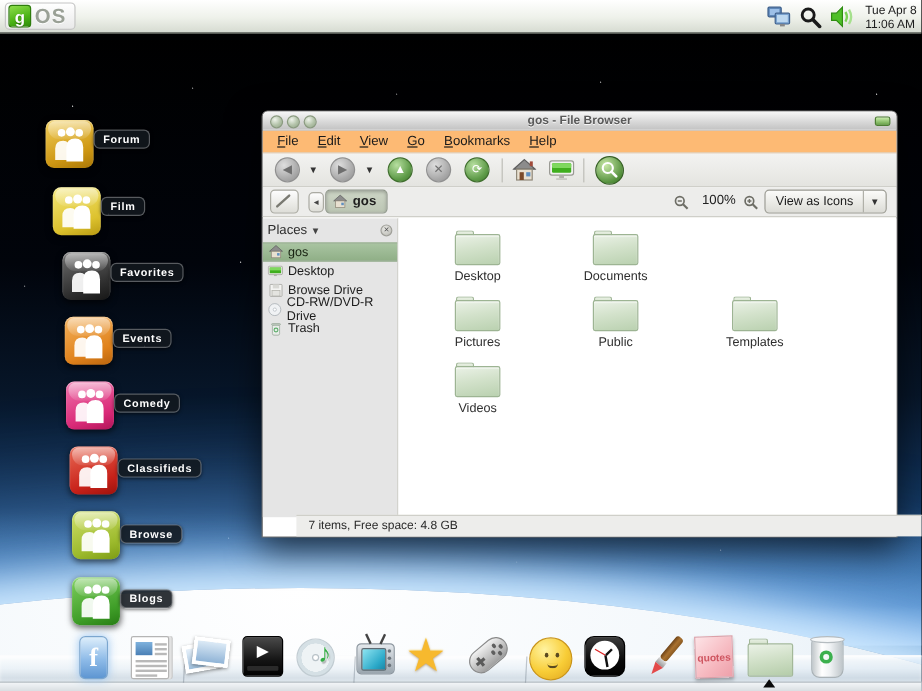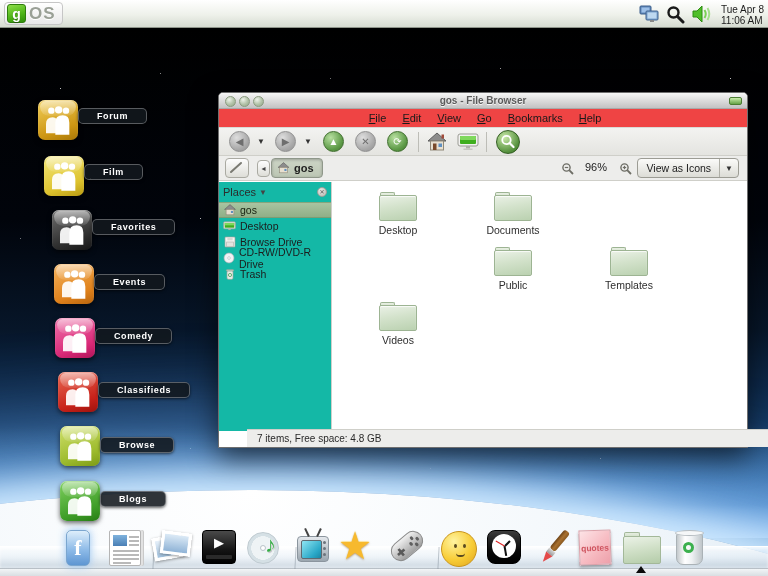--- a/index.html
+++ b/index.html
@@ -50,38 +50,38 @@
     border-radius:6px 6px 10px 10px; background:linear-gradient(rgba(255,255,255,.55),rgba(255,255,255,.08)); }
   .c0 { background:linear-gradient(160deg,#f2cf5a,#cd9613 70%,#a87708); }
   .c1 { background:linear-gradient(160deg,#f4e87a,#ddc22e 70%,#b89a12); }
   .c2 { background:linear-gradient(160deg,#6e6e6e,#2e2e2e 70%,#161616); }
   .c3 { background:linear-gradient(160deg,#f4b25c,#e0821c 70%,#b9650e); }
   .c4 { background:linear-gradient(160deg,#ef74ac,#da2a78 70%,#b01458); }
   .c5 { background:linear-gradient(160deg,#e96a54,#c8221a 70%,#9d120c); }
   .c6 { background:linear-gradient(160deg,#cfe06a,#9cba2c 70%,#7c9a14); }
   .c7 { background:linear-gradient(160deg,#7ecf5e,#3f9e28 70%,#277c14); }
   .dlabel { position:absolute; z-index:5; background:rgba(18,24,30,.88); color:#fff; font-size:9px;
-    font-weight:bold; letter-spacing:.6px; padding:2px 18px; border-radius:5px;
+    font-weight:bold; letter-spacing:.6px; padding:2px 7px; border-radius:5px;
     border:1px solid rgba(255,255,255,.3); box-shadow:0 1px 3px rgba(0,0,0,.6); white-space:nowrap; }
 
   
   .win { position:absolute; left:218px; top:92px; width:530px; height:356px; z-index:20;
     background:#fff; border:1px solid #6f6f6f; border-radius:5px 5px 0 0;
     box-shadow:0 10px 28px rgba(0,0,0,.6); }
   .titlebar { position:absolute; left:0; top:0; width:100%; height:16px; border-radius:4px 4px 0 0;
     background:linear-gradient(180deg,#f7f7f7,#dcdcdc 50%,#c3c3c3);
     border-bottom:1px solid #a8a8a8; }
   .tl-dot { position:absolute; top:2.5px; width:11px; height:11px; border-radius:50%;
     background:radial-gradient(circle at 35% 30%, #eef3ea, #b2c2a8 55%, #93a689); border:1px solid #8b9b80; }
   .win-title { position:absolute; width:100%; text-align:center; font-size:10px; font-weight:bold;
     color:#5a5a5a; line-height:16px; text-shadow:0 1px 0 rgba(255,255,255,.8); }
   .roll-btn { position:absolute; right:5px; top:4px; width:13px; height:8px; border-radius:2px;
     background:linear-gradient(#c8ecaa,#66a247); border:1px solid #4c7d33; }
-  .menubar { position:absolute; left:0; top:16px; width:100%; height:19px; background:#ef4444;
-    border-bottom:1px solid #dadad6; display:flex; align-items:center; padding-left:4px;justify-content:center; }
+  .menubar { position:absolute; left:0; top:16px; width:100%; height:19px; background:#fdba74;
+    border-bottom:1px solid #dadad6; display:flex; align-items:center; padding-left:4px; }
   .menubar span.mi { font-size:11px; color:#1a1a1a; padding:2px 8px; cursor:default; }
   .toolbar { position:absolute; left:0; top:35px; width:100%; height:28px;
     background:linear-gradient(#f3f3f1,#e4e4e0); border-bottom:1px solid #cfcfc9; }
   .tbtn { position:absolute; top:3px; width:21px; height:21px; border-radius:50%; color:#fff;
     font-size:10px; text-align:center; line-height:20px; }
   .tbtn.gray { background:radial-gradient(circle at 35% 30%, #dedede, #a8a8a8 65%, #8f8f8f); color:#6e6e6e;
     border:1px solid #909090; }
   .tbtn.green { background:radial-gradient(circle at 35% 30%, #b7dfa0, #5d9a47 65%, #41772f); color:#fff;
     border:1px solid #3f6e2d; }
   .tcaret { position:absolute; top:9px; font-size:8px; color:#333; }
@@ -97,21 +97,21 @@
     border:1px solid #8f978a; background:linear-gradient(#cdd5c6,#bcc6b4);
     box-shadow:inset 0 1px 3px rgba(0,0,0,.25); display:flex; align-items:center; gap:4px;
     font-size:11px; font-weight:bold; color:#1e1e1e; }
   .zoomtxt { position:absolute; top:5px; font-size:11px; color:#222; }
   .viewbtn { position:absolute; right:8px; top:2px; height:20px; border:1px solid #9c9c94; border-radius:4px;
     background:linear-gradient(#fbfbf9,#dcdcd6); display:flex; align-items:center; font-size:10.5px; color:#1a1a1a; }
   .viewbtn .vlabel { padding:0 8px; }
   .viewbtn .varrow { border-left:1px solid #b0b0a8; padding:0 5px; font-size:8px; color:#333; height:100%;
     display:flex; align-items:center; }
   .winbody { position:absolute; left:0; top:89px; width:100%; height:249px; display:flex; }
-  .sidepane { width:113px; height:100%; background:#14b8a6; border-right:1px solid #cfcfc9; position:relative; }
+  .sidepane { width:113px; height:100%; background:#e5e5e5; border-right:1px solid #cfcfc9; position:relative; }
   .sp-head { height:20px; display:flex; align-items:center; padding:0 4px; font-size:11px; color:#2c2c2c; }
   .sp-head .spcaret { font-size:8px; color:#444; margin-left:3px; flex:1; }
   .sp-close { width:10px; height:10px; border-radius:50%; background:radial-gradient(circle at 35% 30%,#e8e8e4,#b8b8b2);
     border:1px solid #a0a09a; font-size:6px; line-height:8px; text-align:center; color:#555; }
   .sp-row { height:16px; display:flex; align-items:center; gap:4px; padding-left:4px; font-size:10.5px; color:#1c1c1c; }
   .sp-row.sel { background:linear-gradient(#a9c4a1,#90af87); border-top:1px solid #86a57d; border-bottom:1px solid #7d9c74;
     color:#16200f; }
   .sp-ico { width:13px; height:13px; display:flex; align-items:center; justify-content:center; }
   .sp-gap { height:10px; }
   .mainpane { flex:1; background:#fff; position:relative; }
@@ -417,21 +417,21 @@
         </svg>
         <span>gos</span>
       </div>
       <span class="tico" style="left:342px; top:6px; position:absolute;">
         <svg width="14" height="14" viewBox="0 0 14 14">
             <circle cx="5.5" cy="5.5" r="3.6" fill="none" stroke="#6e6e66" stroke-width="1.4"></circle>
             <line x1="8.2" y1="8.2" x2="12" y2="12" stroke="#6e6e66" stroke-width="1.8"></line>
             <line x1="3.8" y1="5.5" x2="7.2" y2="5.5" stroke="#6e6e66" stroke-width="1.2"></line>
           </svg>
       </span>
-      <div class="zoomtxt" style="left:366px;">96%</div>
+      <div class="zoomtxt" style="left:366px;">100%</div>
       <span class="tico" style="left:400px; top:6px; position:absolute;">
         <svg width="14" height="14" viewBox="0 0 14 14">
             <circle cx="5.5" cy="5.5" r="3.6" fill="none" stroke="#6e6e66" stroke-width="1.4"></circle>
             <line x1="8.2" y1="8.2" x2="12" y2="12" stroke="#6e6e66" stroke-width="1.8"></line>
             <line x1="3.8" y1="5.5" x2="7.2" y2="5.5" stroke="#6e6e66" stroke-width="1.2"></line>
             <line x1="5.5" y1="3.8" x2="5.5" y2="7.2" stroke="#6e6e66" stroke-width="1.2"></line>
           </svg>
       </span>
       <div class="viewbtn">
         <span class="vlabel">View as Icons</span>
@@ -507,20 +507,27 @@
             </div>
           <div class="fname">Desktop</div>
         </div>
         <div class="fitem" style="left:136px; top:10px;">
           <div class="folder">
               <div class="tab"></div>
               <div class="bodyf"></div>
             </div>
           <div class="fname">Documents</div>
         </div>
+        <div class="fitem" style="left:21px; top:65px;">
+          <div class="folder">
+              <div class="tab"></div>
+              <div class="bodyf"></div>
+            </div>
+          <div class="fname">Pictures</div>
+        </div>
         <div class="fitem" style="left:136px; top:65px;">
           <div class="folder">
               <div class="tab"></div>
               <div class="bodyf"></div>
             </div>
           <div class="fname">Public</div>
         </div>
         <div class="fitem" style="left:252px; top:65px;">
           <div class="folder">
               <div class="tab"></div>

